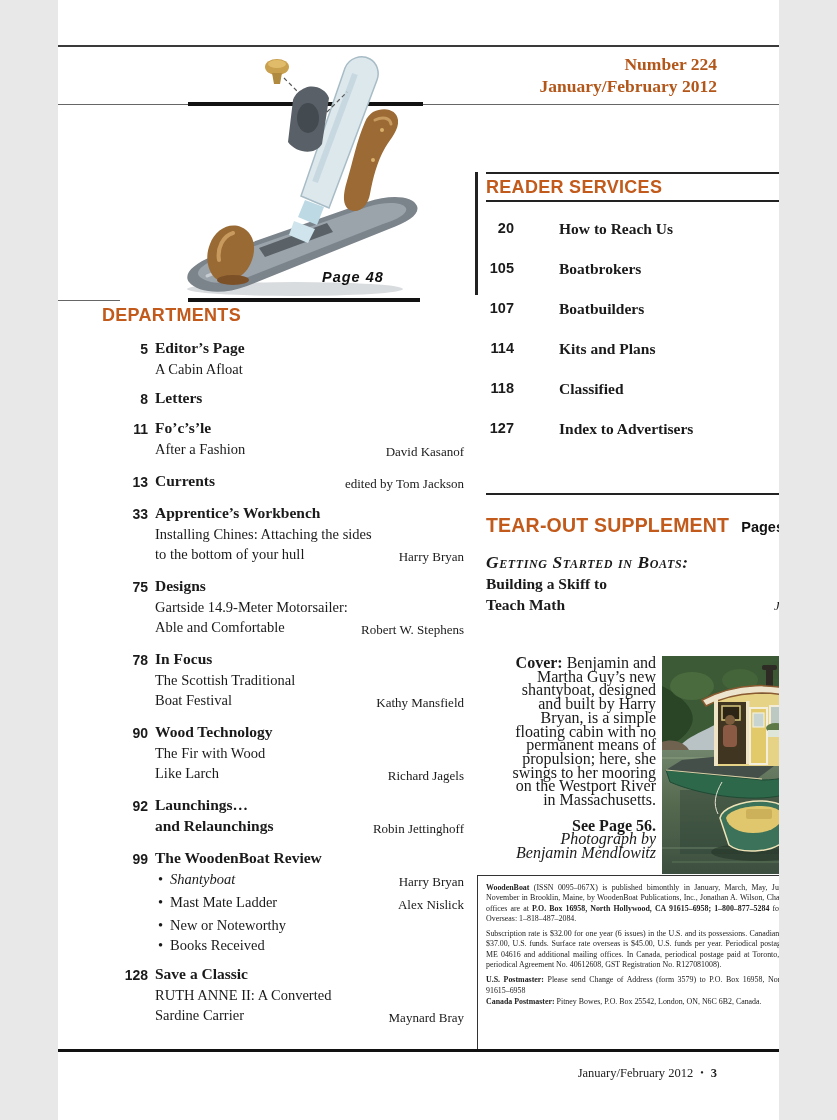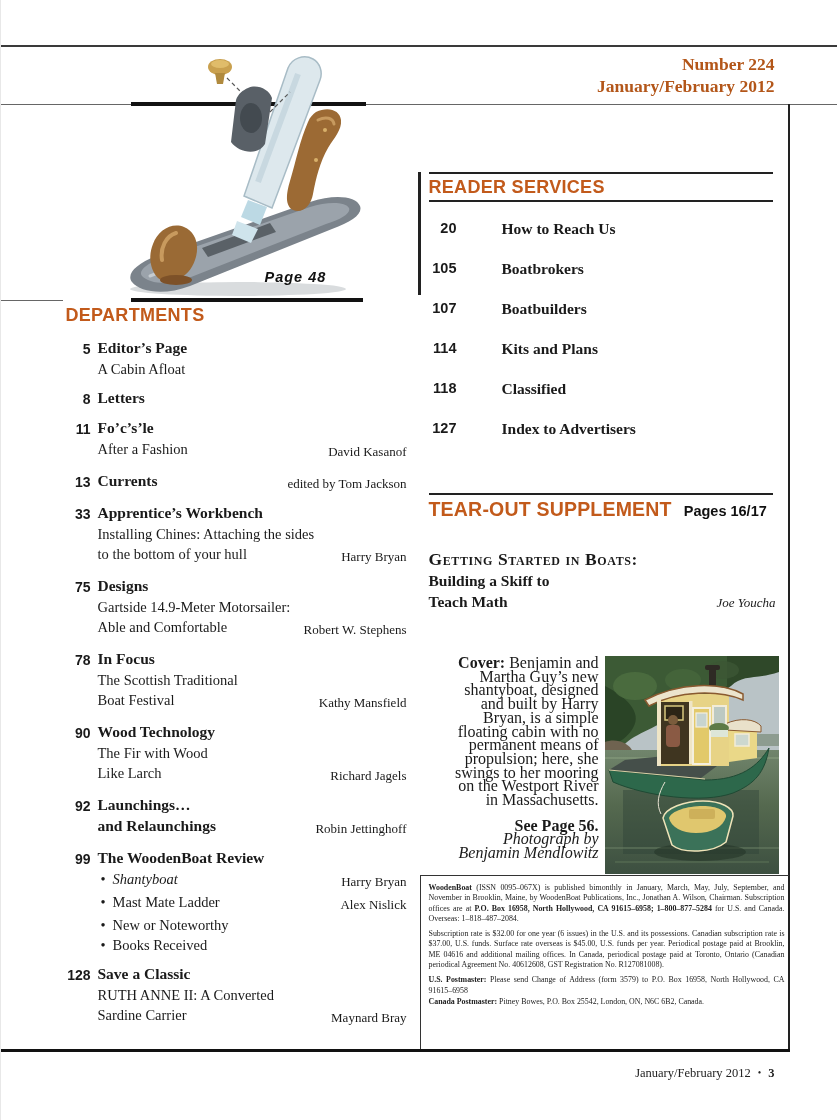--- a/index.html
+++ b/index.html
@@ -2,21 +2,21 @@
 <html style="--accent-sans: #c25a1b; --accent-serif: #b35619;"><head>
 <meta charset="utf-8">
 <style>
   :root{
     --accent-sans:#c25a1b;
     --accent-serif:#b35619;
     --ink:#1a1a1a;
   }
   html,body{margin:0;padding:0;background:#e8e8e8;}
   .page{
-    position:relative;width:836px;height:1120px;background:#ffffff;margin:0 auto;
+    position:relative;width:721px;height:1120px;background:#ffffff;margin:0 auto;
     font-family:"Liberation Serif",serif;color:var(--ink);overflow:hidden;
   }
   .bold{font-weight:bold;}
   .italic{font-style:italic;}
 
   
   .rule{position:absolute;background:#2a2a2a;}
   #rule-top{left:0;top:45px;width:837px;height:2px;background:#3a3a3a;}
   #rule-header{left:0;top:104px;width:837px;height:1px;background:#666;}
   #bar-header{left:130px;top:102px;width:235px;height:4px;background:#121212;}
@@ -43,21 +43,21 @@
     position:absolute;left:264px;top:269px;
     font-family:"Liberation Sans",sans-serif;font-style:italic;font-weight:bold;
     font-size:14.5px;letter-spacing:1px;color:#111;
   }
 
   
   .section-heading{
     position:absolute;font-family:"Liberation Sans",sans-serif;font-weight:bold;
     color:var(--accent-sans);letter-spacing:0.3px;
   }
-  #departments-heading{left:65px;top:305px;font-size:18px;}
+  #departments-heading{left:44px;top:305px;font-size:18px;}
   #reader-services-heading{left:428px;top:177px;font-size:18px;}
 
   
   #departments-list{position:absolute;left:62px;top:338px;width:344px;}
   .toc-item{margin-bottom:9px;}
   .toc-row{display:flex;line-height:20px;}
   .toc-num{
     width:28px;text-align:right;flex:none;padding-top:1px;
     font-family:"Liberation Sans",sans-serif;font-weight:bold;font-size:14px;
   }
@@ -76,24 +76,24 @@
     width:28px;text-align:right;flex:none;
     font-family:"Liberation Sans",sans-serif;font-weight:bold;font-size:14.5px;
   }
   .rs-title{margin-left:9px;font-weight:bold;font-size:15.5px;}
 
   
   #supplement{position:absolute;left:428px;top:498px;width:347px;}
   .sup-heading-row{display:flex;align-items:baseline;}
   .sup-heading{
     font-family:"Liberation Sans",sans-serif;font-weight:bold;font-size:19.5px;
-    color:var(--accent-sans);letter-spacing:0.2px;
+    color:var(--accent-sans);letter-spacing:0.2px;margin-top:16px;
   }
   .sup-pages{font-family:"Liberation Sans",sans-serif;font-weight:bold;font-size:14.5px;margin-left:12px;color:#111;}
-  .sup-title1{font-variant:small-caps;font-weight:bold;font-size:17.5px;margin-top:28px;letter-spacing:0.6px;}
+  .sup-title1{font-variant:small-caps;font-weight:bold;font-size:17.5px;margin-top:15px;letter-spacing:0.6px;font-style:italic;}
   .sup-line2{font-weight:bold;font-size:15.5px;line-height:21px;}
   .sup-row3{display:flex;justify-content:space-between;align-items:baseline;}
   .sup-author{font-style:italic;font-size:13px;}
 
   
   #cover-description{position:absolute;left:428px;top:656px;width:170px;text-align:right;font-size:16px;line-height:13.7px;}
   .cover-see{font-weight:bold;margin-top:12px;}
   .cover-credit{font-style:italic;}
   #cover-photo{position:absolute;left:604px;top:656px;width:174px;height:218px;}
 

